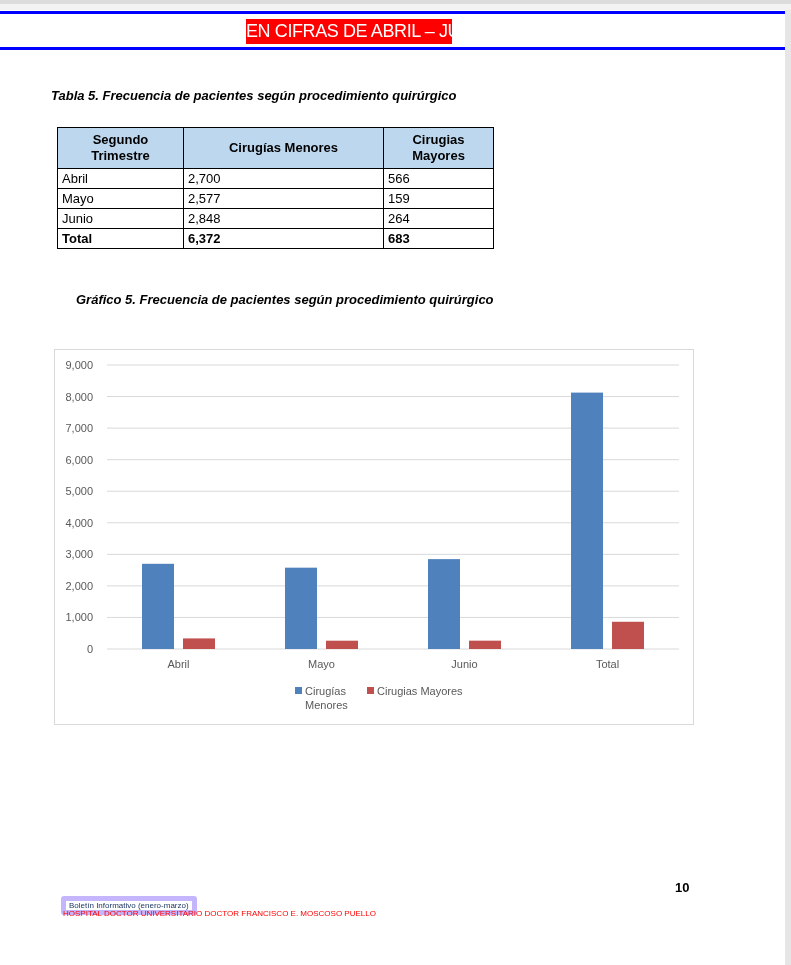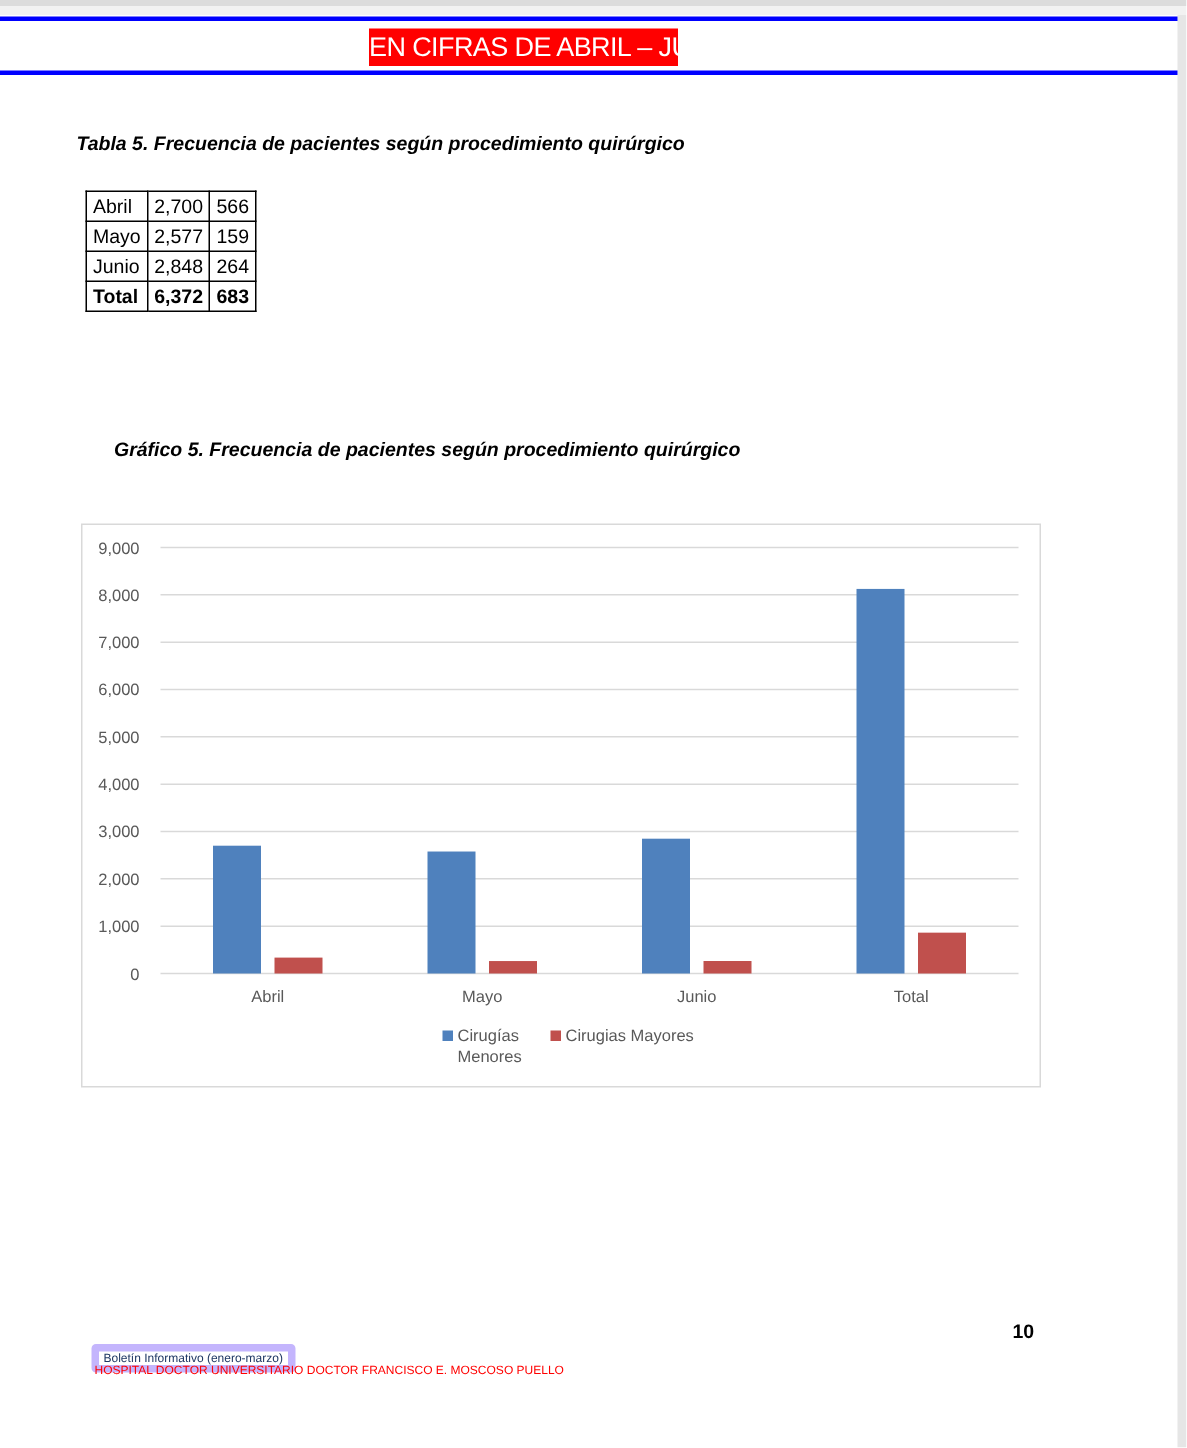--- a/index.html
+++ b/index.html
@@ -30,21 +30,21 @@
   table.data {
     position: absolute; left: 57px; top: 127px; border-collapse: collapse;
     font-family: "Liberation Sans", sans-serif; font-size: 13px; color: #000;
   }
   table.data td, table.data th {
     border: 1px solid #000; padding: 0 4px; height: 19px; line-height: 19px;
   }
   table.data th {
     background: #bdd7ee; font-weight: bold; line-height: 16px; height: 38px; padding: 1px 4px;
   }
-  table.data td.num { text-align: right; margin-top: 20px; }
+  table.data td.num { text-align: left; margin-top: 20px; }
   table.data tr.total td { font-weight: bold; }
   .c1 { width: 117px; } .c2 { width: 191px; } .c3 { width: 101px; }
 
   .chart-box {
     position: absolute; left: 54px; top: 349px; width: 638px; height: 374px;
     border: 1px solid #d9d9d9; background: #fff;
   }
   svg.chart { position: absolute; left: 0; top: 0; }
   .tick-label { font-family: "Liberation Sans", sans-serif; font-size: 11px; fill: #595959; }
   .legend {
@@ -77,20 +77,25 @@
 <div class="side-strip"></div>
 
 <div class="rule r1"></div>
 <div class="banner">EN CIFRAS DE ABRIL – JUNIO 2019...</div>
 <div class="rule r2"></div>
 
 <div class="doc-heading tbl-title">Tabla 5. Frecuencia de pacientes según procedimiento quirúrgico</div>
 
 <table class="data">
   <tbody>
+      <tr>
+    <th class="c1">Segundo Trimestre</th>
+    <th class="c2">Cirugías Menores</th>
+    <th class="c3">Cirugias Mayores</th>
+  </tr>
   <tr>
     <td>Abril</td>
     <td class="num">2,700</td>
     <td class="num">566</td>
   </tr>
   <tr>
     <td>Mayo</td>
     <td class="num">2,577</td>
     <td class="num">159</td>
   </tr>

